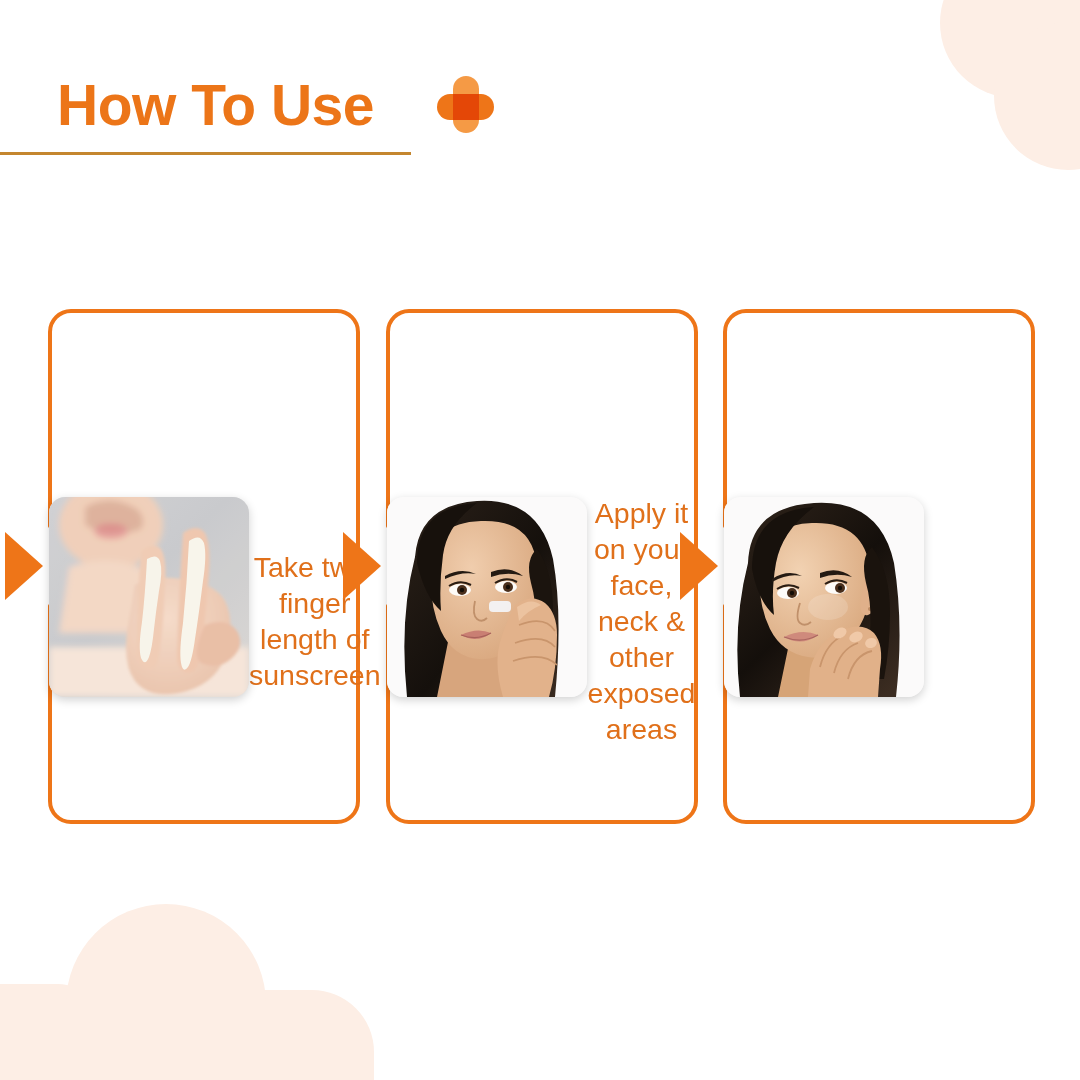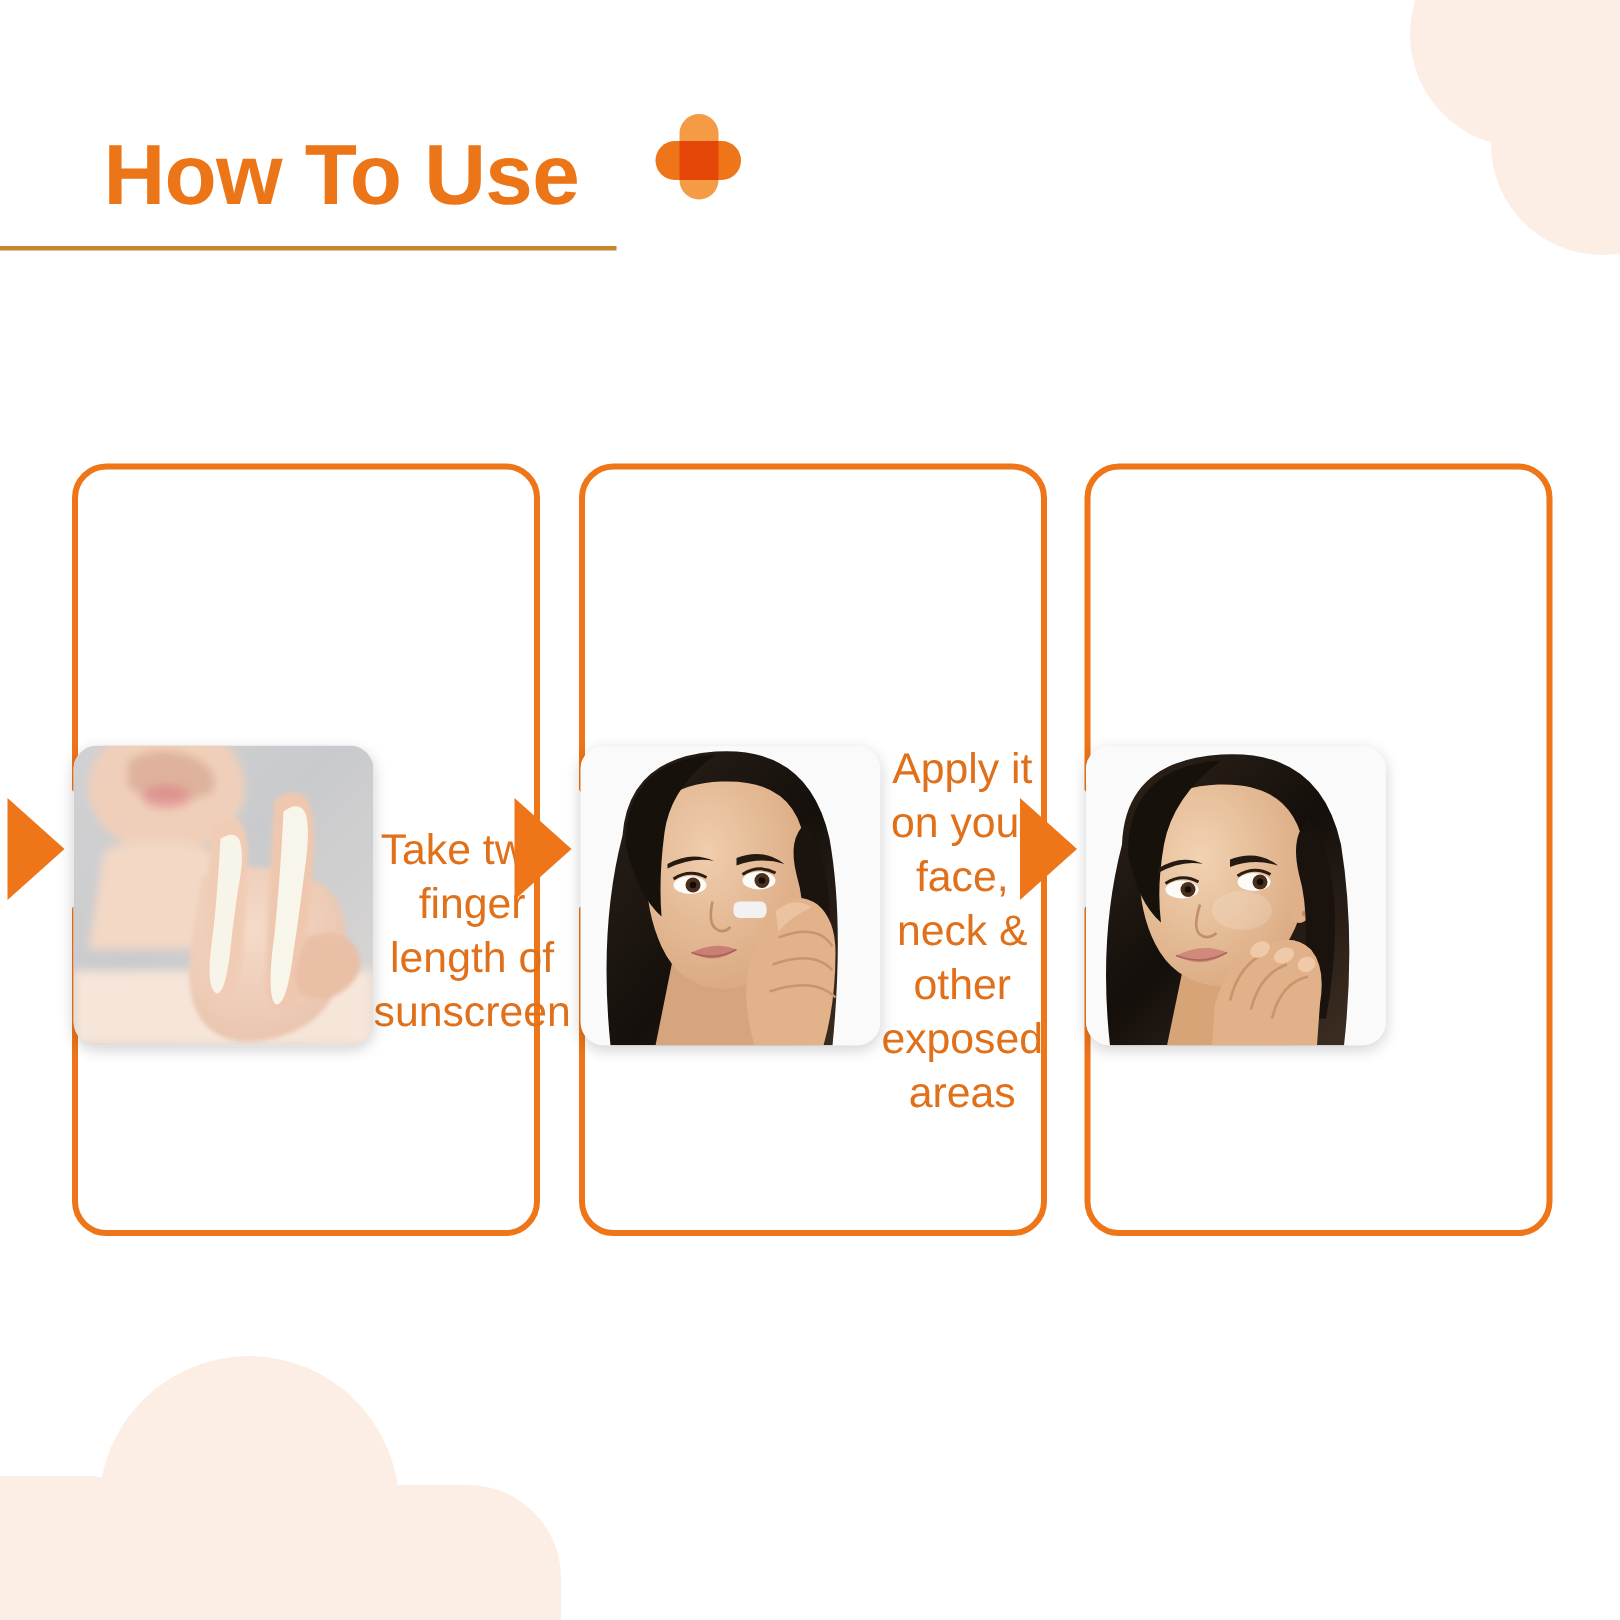--- a/index.html
+++ b/index.html
@@ -58,21 +58,21 @@
   }
 
   
   #header {
     position: absolute;
     left: 0;
     top: 70px;
     width: 100%;
   }
   #page-title {
-    margin: 12px;
+    margin: 0;
     padding: 0 0 0 57px;
     font-size: 57px;
     line-height: 70px;
     font-weight: bold;
     letter-spacing: -0.5px;
     color: #EC7518;
   }
   #title-rule {
     margin-top: 12px;
     margin-left: 0;

